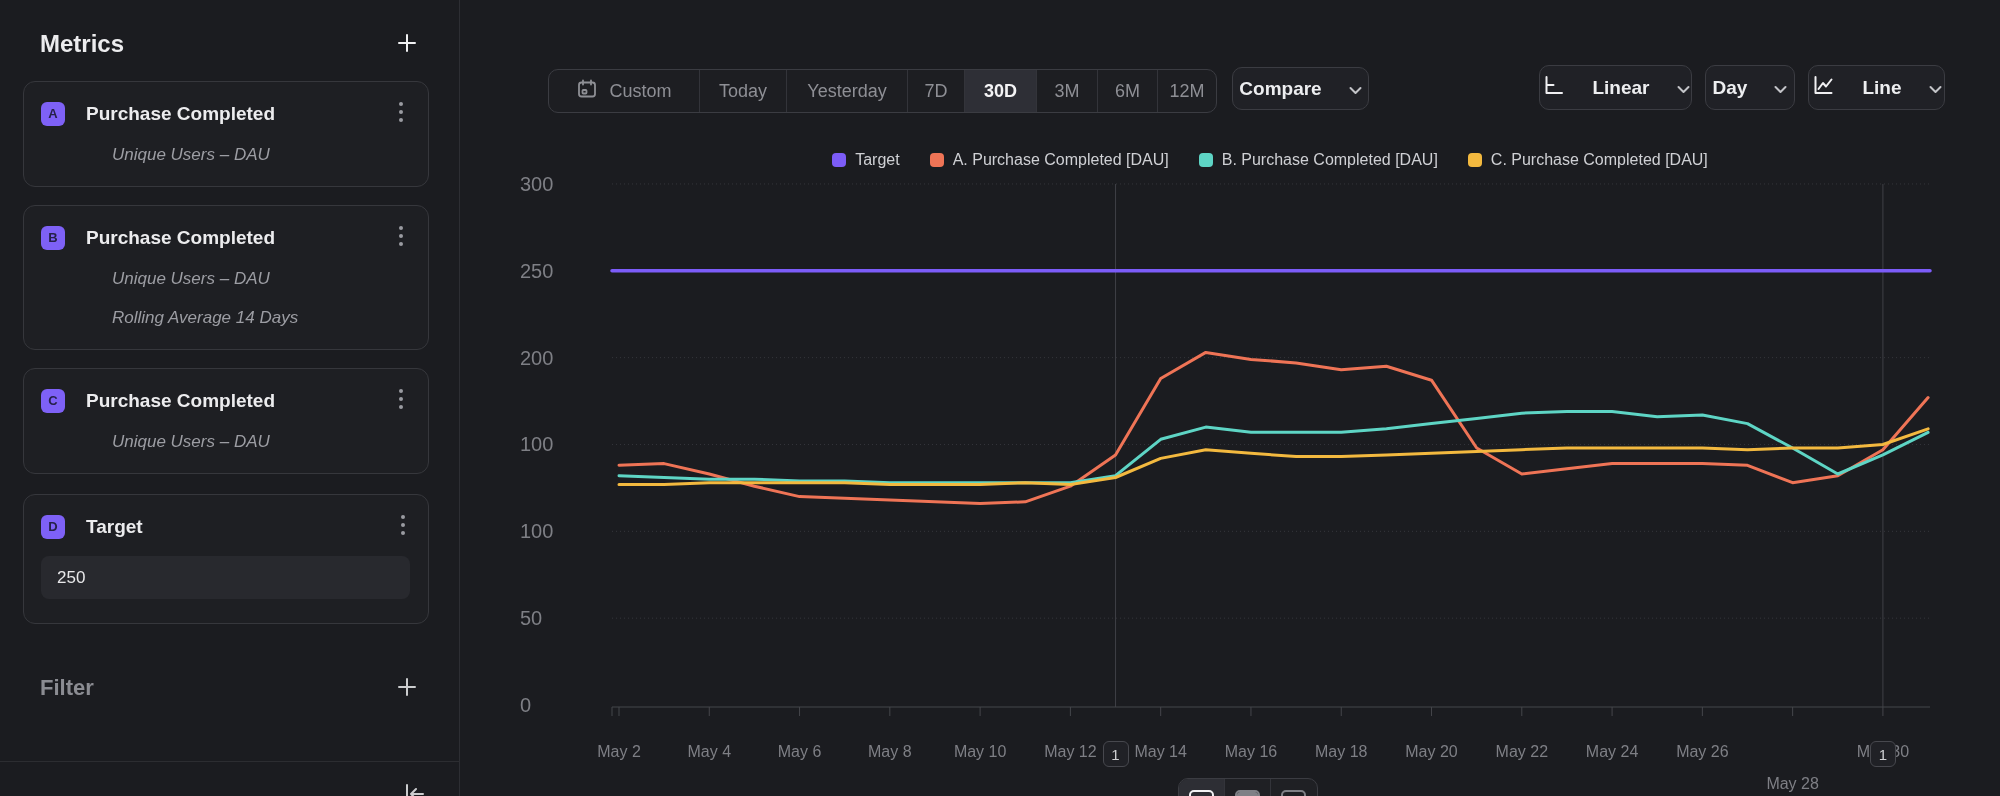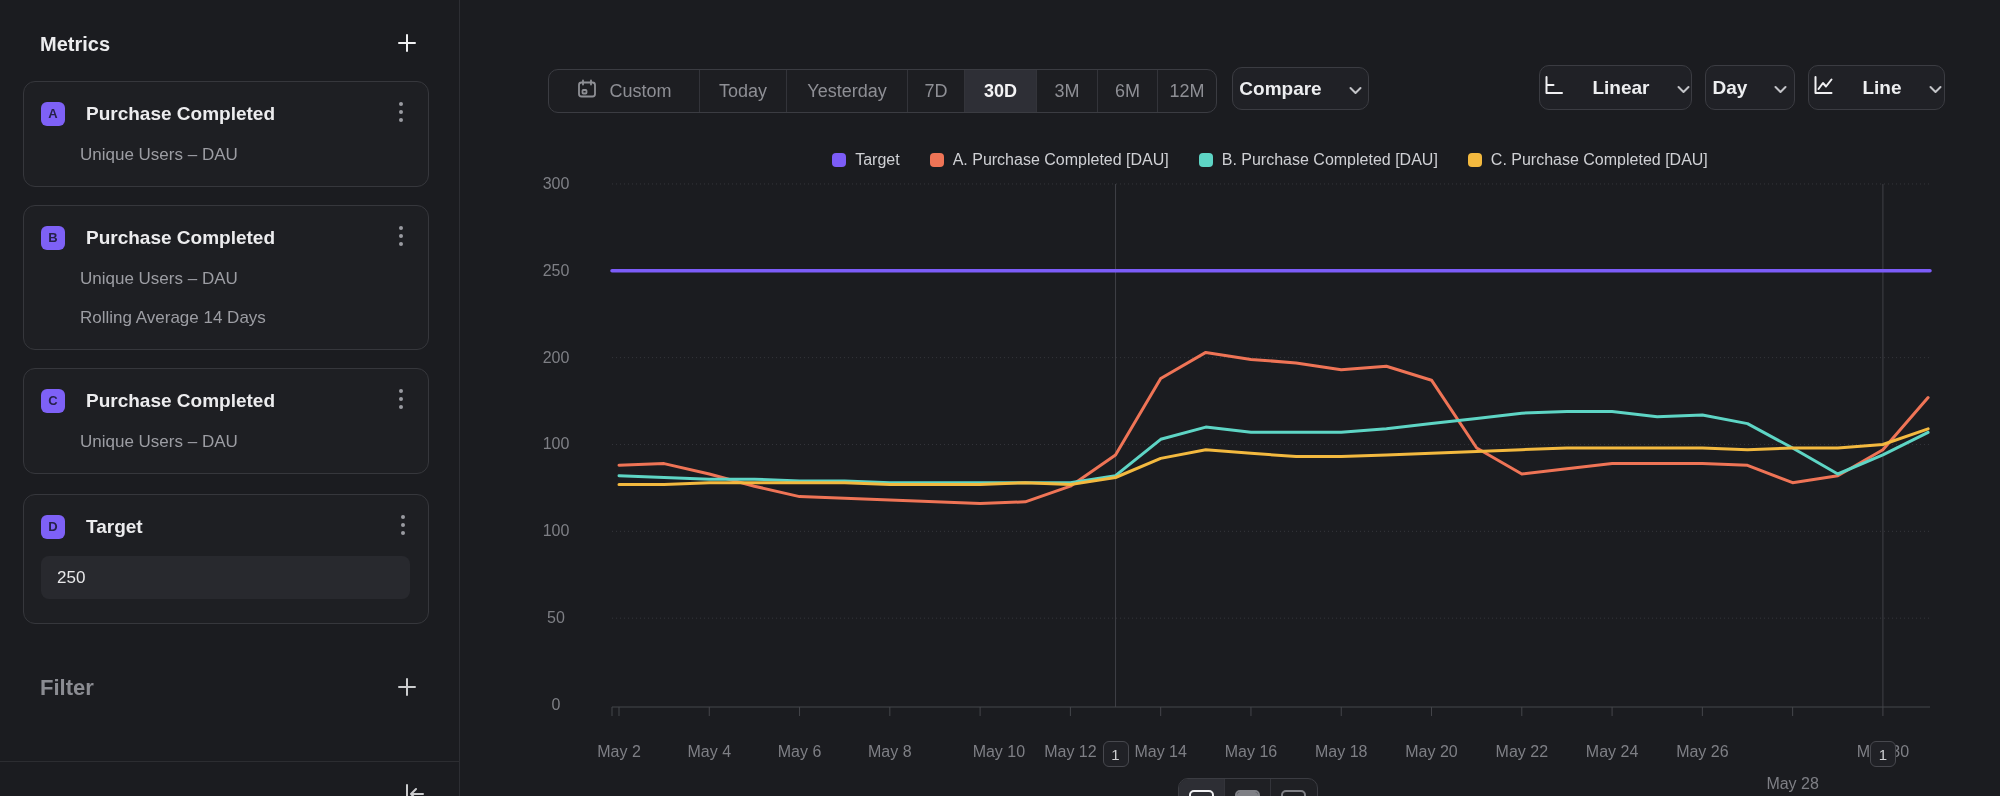--- a/index.html
+++ b/index.html
@@ -7,30 +7,30 @@
     width:2000px;height:796px;position:relative;overflow:hidden;
     background:#1b1c20;color:#ececee;
     font-family:"Liberation Sans", sans-serif;
     -webkit-font-smoothing:antialiased;
   }
   
   .sidebar{position:absolute;left:0;top:0;width:460px;height:796px;
     border-right:1px solid #2d2e33;box-sizing:border-box;}
   .sidebar-header{display:flex;align-items:center;justify-content:space-between;
     margin:30px 40px 0 40px;height:28px;}
-  .sidebar-title{font-size:20px;font-weight:700;color:#ececee;}
+  .sidebar-title{font-size:24px;font-weight:700;color:#ececee;}
   .icon-btn{background:none;border:none;padding:0;cursor:pointer;display:flex;align-items:center;justify-content:center;}
   .metric-card{margin:18px 30px 0 23px;border:1px solid #36373c;background:#1e1f23;
     border-radius:12px;padding:17px 20px 19px 17px;box-sizing:border-box;}
   .metric-card.first{margin-top:23px;}
   .card-row1{display:flex;align-items:center;}
   .letter-badge{width:24px;height:24px;border-radius:6px;background:#7e61f6;color:#262149;
     font-size:13px;font-weight:700;display:flex;align-items:center;justify-content:center;flex:none;}
   .card-title{font-size:19px;font-weight:700;color:#ececee;margin-left:21px;flex:1;}
-  .card-sub{font-size:17px;color:#9c9da3;margin:15px 0 0 39px;line-height:24px;}
+  .card-sub{font-size:17px;color:#9c9da3;margin:15px 0 0 71px;line-height:24px;font-style:italic;}
   .kebab{background:none;border:none;padding:2px 4px;cursor:pointer;}
   .target-card{padding:17px 18px 24px 17px;}
   .target-input{display:block;width:100%;box-sizing:border-box;height:43px;margin-top:15px;
     background:#28292e;border:none;border-radius:8px;color:#e8e8ea;font-size:17px;
     padding:0 16px;font-family:"Liberation Sans",sans-serif;}
   .filter-row{display:flex;align-items:center;justify-content:space-between;
     margin:51px 40px 0 40px;height:26px;}
   .filter-label{font-size:22px;font-weight:700;color:#8b8c92;}
   .sidebar-divider{position:absolute;left:0;top:761px;width:460px;height:1px;background:#2c2d31;}
   .collapse-btn{position:absolute;right:32px;top:781px;background:none;border:none;padding:0;cursor:pointer;}
@@ -46,21 +46,21 @@
   .pill{position:absolute;display:flex;align-items:center;justify-content:center;gap:27px;
     border:1px solid #3b3c42;border-radius:10px;background:#202126;color:#edeef0;
     font-weight:700;font-size:19px;cursor:pointer;font-family:"Liberation Sans",sans-serif;box-sizing:border-box;}
   
   .legend{position:absolute;left:540px;top:151px;width:1460px;display:flex;
     justify-content:center;gap:30px;align-items:center;}
   .legend-item{display:flex;align-items:center;gap:9px;font-size:16px;color:#cfd0d4;}
   .legend-swatch{width:14px;height:14px;border-radius:4px;flex:none;}
   
   .chart-svg{position:absolute;left:480px;top:130px;}
-  .ytick{position:absolute;width:72px;text-align:center;font-size:16px;color:#7e7f85;height:20px;line-height:20px;}
+  .ytick{position:absolute;width:72px;text-align:left;font-size:20px;color:#7e7f85;height:20px;line-height:20px;}
   .xtick{position:absolute;width:90px;text-align:center;font-size:16px;color:#7e7f85;top:742px;height:20px;line-height:20px;}
   .ann-badge{position:absolute;top:741px;width:26px;height:26px;box-sizing:border-box;
     border:1px solid #47484e;border-radius:6px;background:#202126;color:#cfd0d3;
     font-size:15px;display:flex;align-items:center;justify-content:center;}
   
   .bottom-ctl{position:absolute;left:1178px;top:778px;width:140px;height:40px;
     border:1px solid #3b3c42;border-radius:10px 10px 0 0;background:#1f2024;display:flex;overflow:hidden;box-sizing:border-box;}
   .bseg{width:46.6px;display:flex;justify-content:center;padding-top:11px;
     border-right:1px solid #33343a;box-sizing:border-box;background:none;border-top:none;border-bottom:none;border-left:none;cursor:pointer;}
   .bseg:last-child{border-right:none;}
@@ -312,21 +312,21 @@
     <div class="ytick" style="left: 520px; top: 434.48px;">100</div>
     <div class="ytick" style="left: 520px; top: 347.64px;">200</div>
     <div class="ytick" style="left: 520px; top: 260.8px;">250</div>
     <div class="ytick" style="left: 520px; top: 173.96px;">300</div>
   </div>
 <div id="xticks">
     <div class="xtick" style="left: 574px; text-align: center;">May 2</div>
     <div class="xtick" style="left: 664.28px;">May 4</div>
     <div class="xtick" style="left: 754.56px;">May 6</div>
     <div class="xtick" style="left: 844.84px;">May 8</div>
-    <div class="xtick" style="left: 935.12px; text-align: right;">May 10</div>
+    <div class="xtick" style="left: 935.12px;">May 10</div>
     <div class="xtick" style="left: 1025.4px;">May 12</div>
     <div class="xtick" style="left: 1115.68px;">May 14</div>
     <div class="xtick" style="left: 1205.96px;">May 16</div>
     <div class="xtick" style="left: 1296.24px;">May 18</div>
     <div class="xtick" style="left: 1386.52px;">May 20</div>
     <div class="xtick" style="left: 1476.8px;">May 22</div>
     <div class="xtick" style="left: 1567.08px;">May 24</div>
     <div class="xtick" style="left: 1657.36px;">May 26</div>
     <div class="xtick" style="left: 1747.64px; margin-top: 32px;">May 28</div>
     <div class="xtick" style="left: 1837.92px;">May 30</div>

